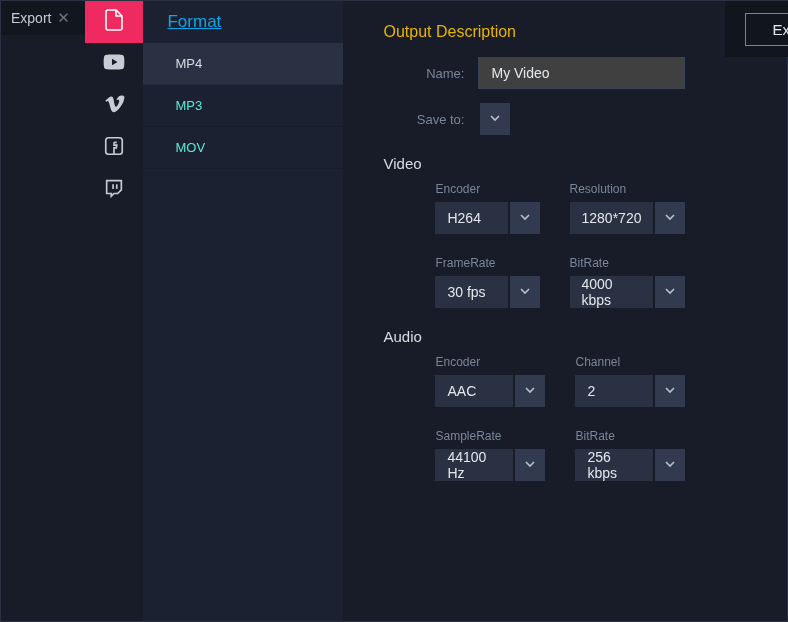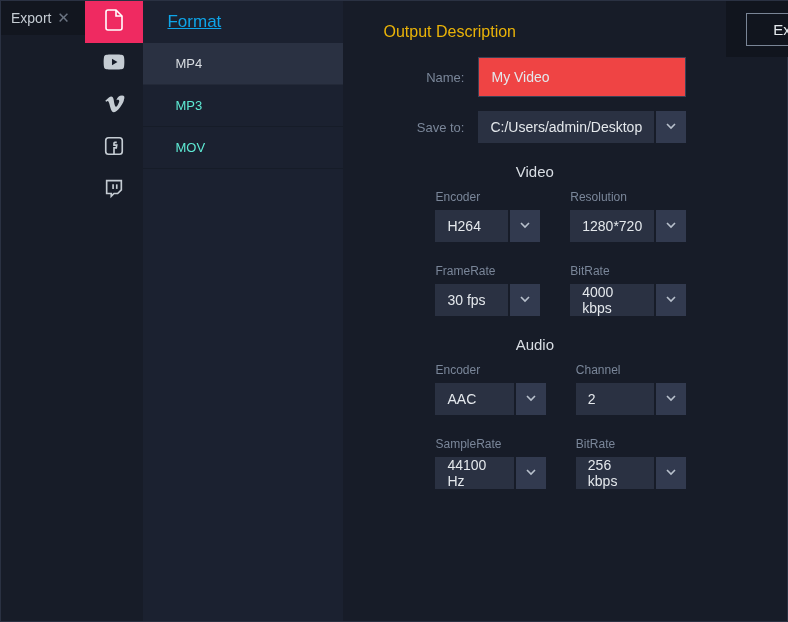--- a/index.html
+++ b/index.html
@@ -106,39 +106,38 @@
   }
   .section-title {
     color: #eab308;
     font-size: 16px;
     margin-bottom: 16px;
   }
   .sub-title {
     color: #d8dde3;
     font-size: 15px;
     margin: 20px 0 10px 0;
-    text-align: center;
   }
   .row {
     display: flex;
     align-items: center;
     margin-bottom: 14px;
   }
   .row-label {
     width: 95px;
     text-align: right;
     color: #7a8699;
     font-size: 13px;
     padding-right: 14px;
   }
   .text-input {
     flex: 1;
     max-width: 302px;
-    height: 40px;
-    background: #ef4444;
+    height: 32px;
+    background: #404040;
     border: 1px solid #3a4256;
     color: #e4e8ec;
     padding: 0 12px;
     font-size: 14px;
     outline: none;
   }
   .sel-row {
     display: flex;
     align-items: center;
     flex: 1;
@@ -284,23 +283,20 @@
       <div class="section-title">Output Description</div>
 
       <div class="row">
         <div class="row-label">Name:</div>
         <input class="text-input" type="text" value="My Video" style="">
       </div>
 
       <div class="row">
         <div class="row-label">Save to:</div>
         <div class="sel-row">
-          <div class="sel">
-            <span>C:/Users/admin/Desktop</span>
-          </div>
           <div class="sel-btn">
             <span>
               <svg viewBox="0 0 12 12" fill="none" stroke="currentColor" stroke-width="1.6">
                   <polyline points="2,4 6,8 10,4"></polyline>
                 </svg>
             </span>
           </div>
         </div>
       </div>
 

